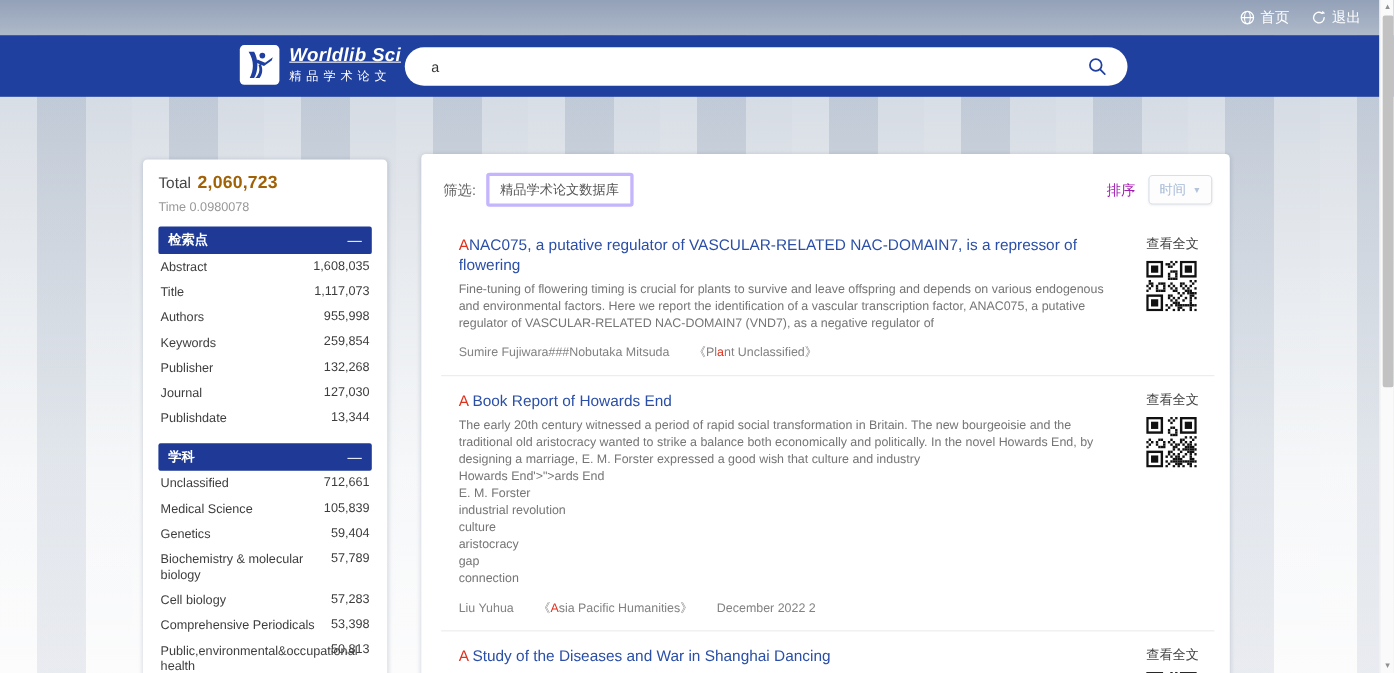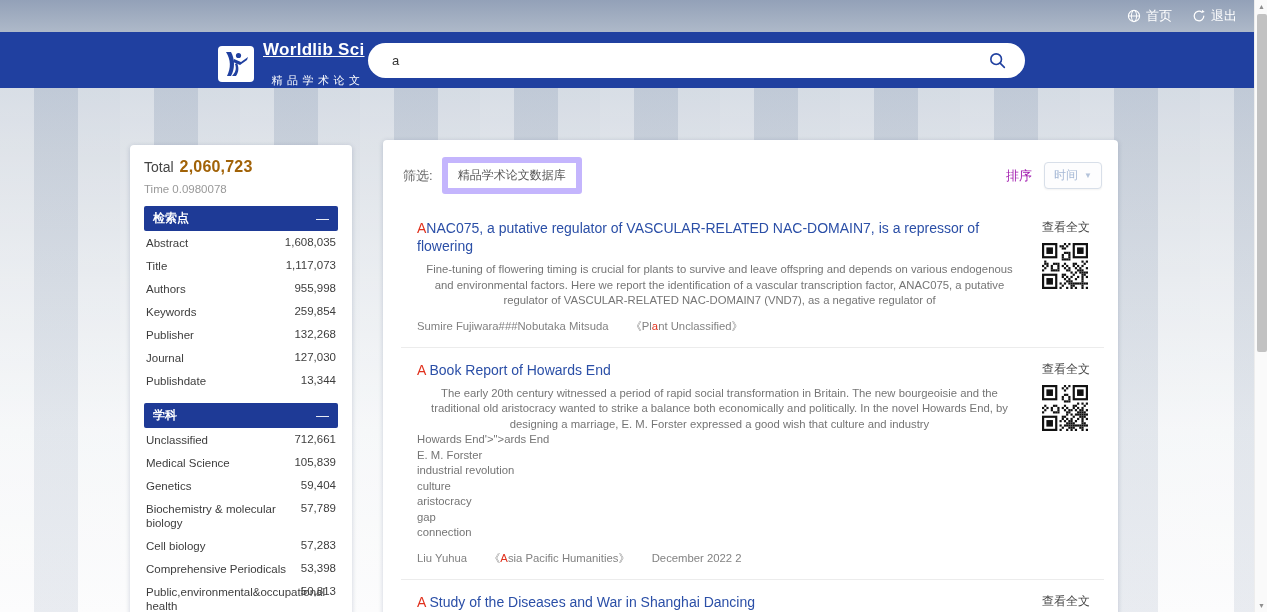--- a/index.html
+++ b/index.html
@@ -19,22 +19,22 @@
     background:linear-gradient(180deg,#93a1b8,#aeb9c9); display:flex; align-items:center;
     justify-content:flex-end; padding-right:30px; gap:20px; }
   .topbar .tb-item { display:flex; align-items:center; gap:5px; color:#fff; font-size:13px; cursor:pointer; }
   .topbar svg { display:block; }
 
   
   .header { position:absolute; left:0; top:32px; width:1267px; height:56px; background:#2040a0; }
   .brand { position:absolute; left:218px; top:8px; display:flex; align-items:center; gap:9px; }
   .brand-mark { width:36px; height:36px; background:#fff; border-radius:4px; display:flex; align-items:center; justify-content:center; }
   .brand-text { color:#fff; }
-  .brand-title { font-size:17px; font-weight:bold; text-decoration:underline; letter-spacing:.3px; }
-  .brand-sub { font-size:11px; letter-spacing:4.5px; margin-top:13px;text-align:right; }
+  .brand-title { font-size:17px; font-weight:bold; text-decoration:underline; letter-spacing:.3px;font-style:italic; }
+  .brand-sub { font-size:11px; letter-spacing:4.5px; margin-top:2px; }
   .searchbox { position:absolute; left:368px; top:11px; width:657px; height:35px;
     background:#fff; border-radius:18px; display:flex; align-items:center; padding:0 16px 0 24px; }
   .searchbox input { flex:1; border:none; outline:none; font-size:13px; color:#333;
     font-family:"Liberation Sans",sans-serif; background:transparent; }
   .search-btn { width:24px; height:24px; display:flex; align-items:center; justify-content:center; cursor:pointer; }
 
   
   .card { position:absolute; background:#fff; border-radius:4px; box-shadow:0 1px 5px rgba(40,60,100,.22); }
   .sidebar { left:130px; top:145px; width:222px; height:500px; padding:13px 14px; }
   .results { left:383px; top:140px; width:735px; height:505px; padding:0 14px 0 18px; }
@@ -47,35 +47,35 @@
     padding:4px 9px; border-radius:2px; display:flex; justify-content:space-between; align-items:center; }
   .facet-head .minus { font-weight:normal; font-size:13px; cursor:pointer; }
   .facet-row { display:flex; justify-content:space-between; align-items:flex-start;
     font-size:11.5px; color:#3d3d3d; padding:4.5px 2px; cursor:pointer; }
   .facet-row .lbl { max-width:150px; line-height:14px; }
   .facet-row .val { color:#3d3d3d; white-space:nowrap; }
 
   
   .filter-row { display:flex; align-items:center; padding:17px 2px 12px 2px; }
   .filter-label { font-size:13px; color:#666; margin-right:9px; }
-  .chip { border:6px solid #c4b5fd; border-radius:3px; padding:4px 10px; font-size:12px; color:#555; cursor:pointer; background:#fff; }
+  .chip { border:3px solid #c4b5fd; border-radius:3px; padding:4px 10px; font-size:12px; color:#555; cursor:pointer; background:#fff; }
   .filter-spacer { flex:1; }
   .sort-label { font-size:13px; color:#a21caf; margin-right:12px; }
   .sort-chip { border:1px solid #d8dfe9; border-radius:4px; padding:4px 9px; font-size:12px;
     color:#a6b9d6; background:#fdfdfe; box-shadow:0 1px 2px rgba(0,0,0,.05); cursor:pointer; display:flex; align-items:center; gap:6px; }
   .sort-chip .caret { font-size:8px; color:#b4c3da; }
 
   
   .item { display:flex; border-bottom:1px solid #ececec; padding:13px 0 13px 16px; }
   .item:last-child { border-bottom:none; }
   .item-main { flex:1; padding-right:20px; min-width:0; }
   .item-side { width:62px; flex-shrink:0; }
   .r-title { font-size:14px; color:#2b4fa7; line-height:18px; cursor:pointer; display:block; text-decoration:none; }
   .hl { color:#e0311d; }
-  .r-abs { margin-top:7px; font-size:11.3px; color:#757575; line-height:15.5px;text-align:center; }
+  .r-abs { margin-top:7px; font-size:11.3px; color:#757575; line-height:15.5px; }
   .r-line { font-size:11.3px; color:#757575; line-height:15.5px; }
   .r-meta { margin-top:10px; font-size:11.3px; color:#828282; }
   .r-meta .seg { margin-right:22px; }
   .view-full { font-size:12px; color:#454545; cursor:pointer; }
   .qr { width:46px; height:46px; margin-top:7px; }
 
   
   .scrollbar { position:absolute; right:0; top:0; width:13px; height:612px; background:#fafafa; border-left:1px solid #ededed; }
   .sb-arrow { position:absolute; left:0; width:13px; height:13px; color:#8f8f8f; font-size:7px; text-align:center; line-height:13px; }
   .sb-thumb { position:absolute; left:1.5px; top:14px; width:10px; height:338px; background:#c2c2c2; border-radius:2px; }

